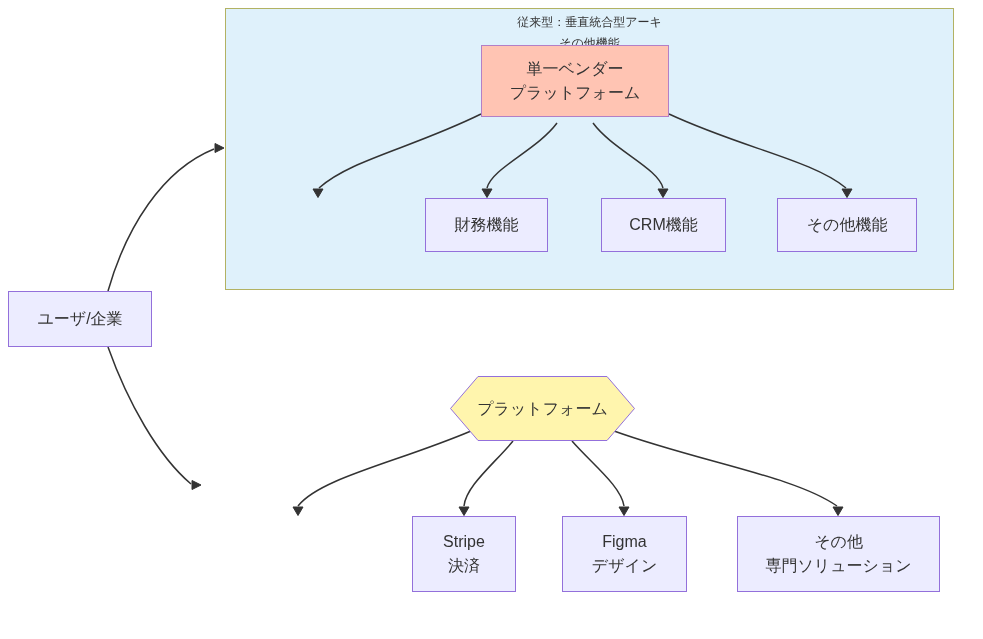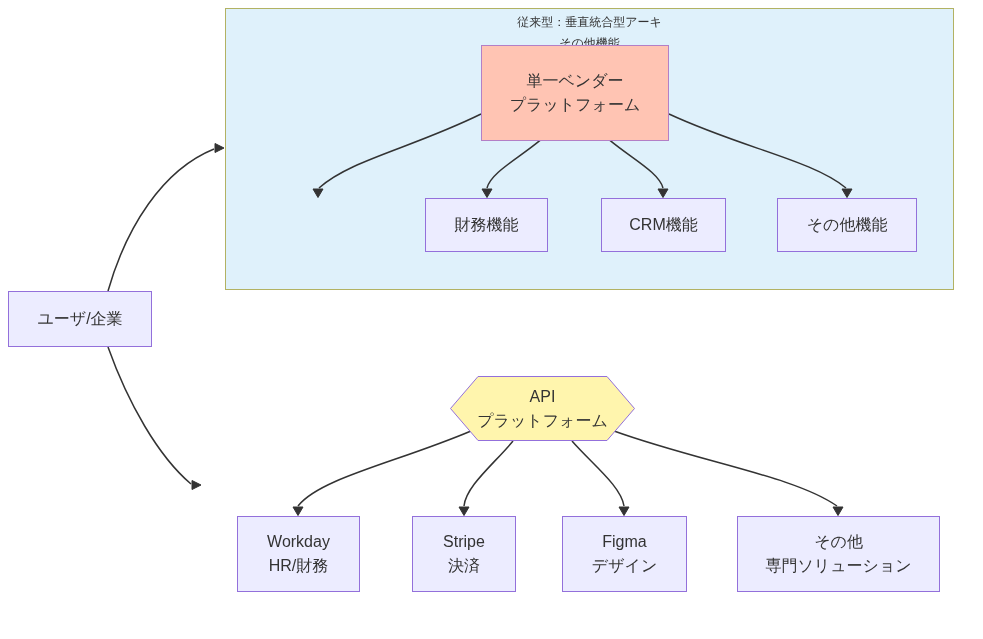--- a/index.html
+++ b/index.html
@@ -70,21 +70,21 @@
   }
   .node.rect {
     background: #ececff;
     border: 1px solid #9370db;
   }
   .node.hub-red {
     background: #ffc4b3;
     border: 1px solid #b37fc6;
   }
   .node-user   { left: 8px;   top: 291px; width: 144px; height: 56px; }
-  .node-hubred { left: 481px; top: 45px;  width: 188px; height: 96px; }
+  .node-hubred { left: 481px; top: 45px;  width: 188px; height: 72px; }
   .node-f1 { left: 260px; top: 198px; width: 117px; height: 54px; }
   .node-f2 { left: 425px; top: 198px; width: 123px; height: 54px; }
   .node-f3 { left: 601px; top: 198px; width: 125px; height: 54px; }
   .node-f4 { left: 777px; top: 198px; width: 140px; height: 54px; }
   .node-hex { left: 450px; top: 376px; width: 185px; height: 65px; background: transparent; border: none; }
   .node-hex svg { position: absolute; left: 0; top: 0; }
   .hex-label { position: relative; z-index: 1; }
   .node-s1 { left: 237px; top: 516px; width: 123px; height: 76px; }
   .node-s2 { left: 412px; top: 516px; width: 104px; height: 76px; }
   .node-s3 { left: 562px; top: 516px; width: 125px; height: 76px; }
@@ -147,29 +147,24 @@
   </div>
   <div class="node rect node-f4">
     <span>その他機能</span>
   </div>
 
   <div class="node node-hex">
     <svg width="185" height="65" viewBox="0 0 185 65" xmlns="http://www.w3.org/2000/svg">
       <polygon points="28,0.5 157,0.5 184.5,32.5 157,64.5 28,64.5 0.5,32.5" fill="#fff5ad" stroke="#9370db" stroke-width="1"></polygon>
     </svg>
     <div class="hex-label">
-      <div>API</div>
       <div>プラットフォーム</div>
     </div>
   </div>
 
-  <div class="node rect node-s1">
-    <span>Workday</span>
-    <span>HR/財務</span>
-  </div>
   <div class="node rect node-s2">
     <span>Stripe</span>
     <span>決済</span>
   </div>
   <div class="node rect node-s3">
     <span>Figma</span>
     <span>デザイン</span>
   </div>
   <div class="node rect node-s4">
     <span>その他</span>

